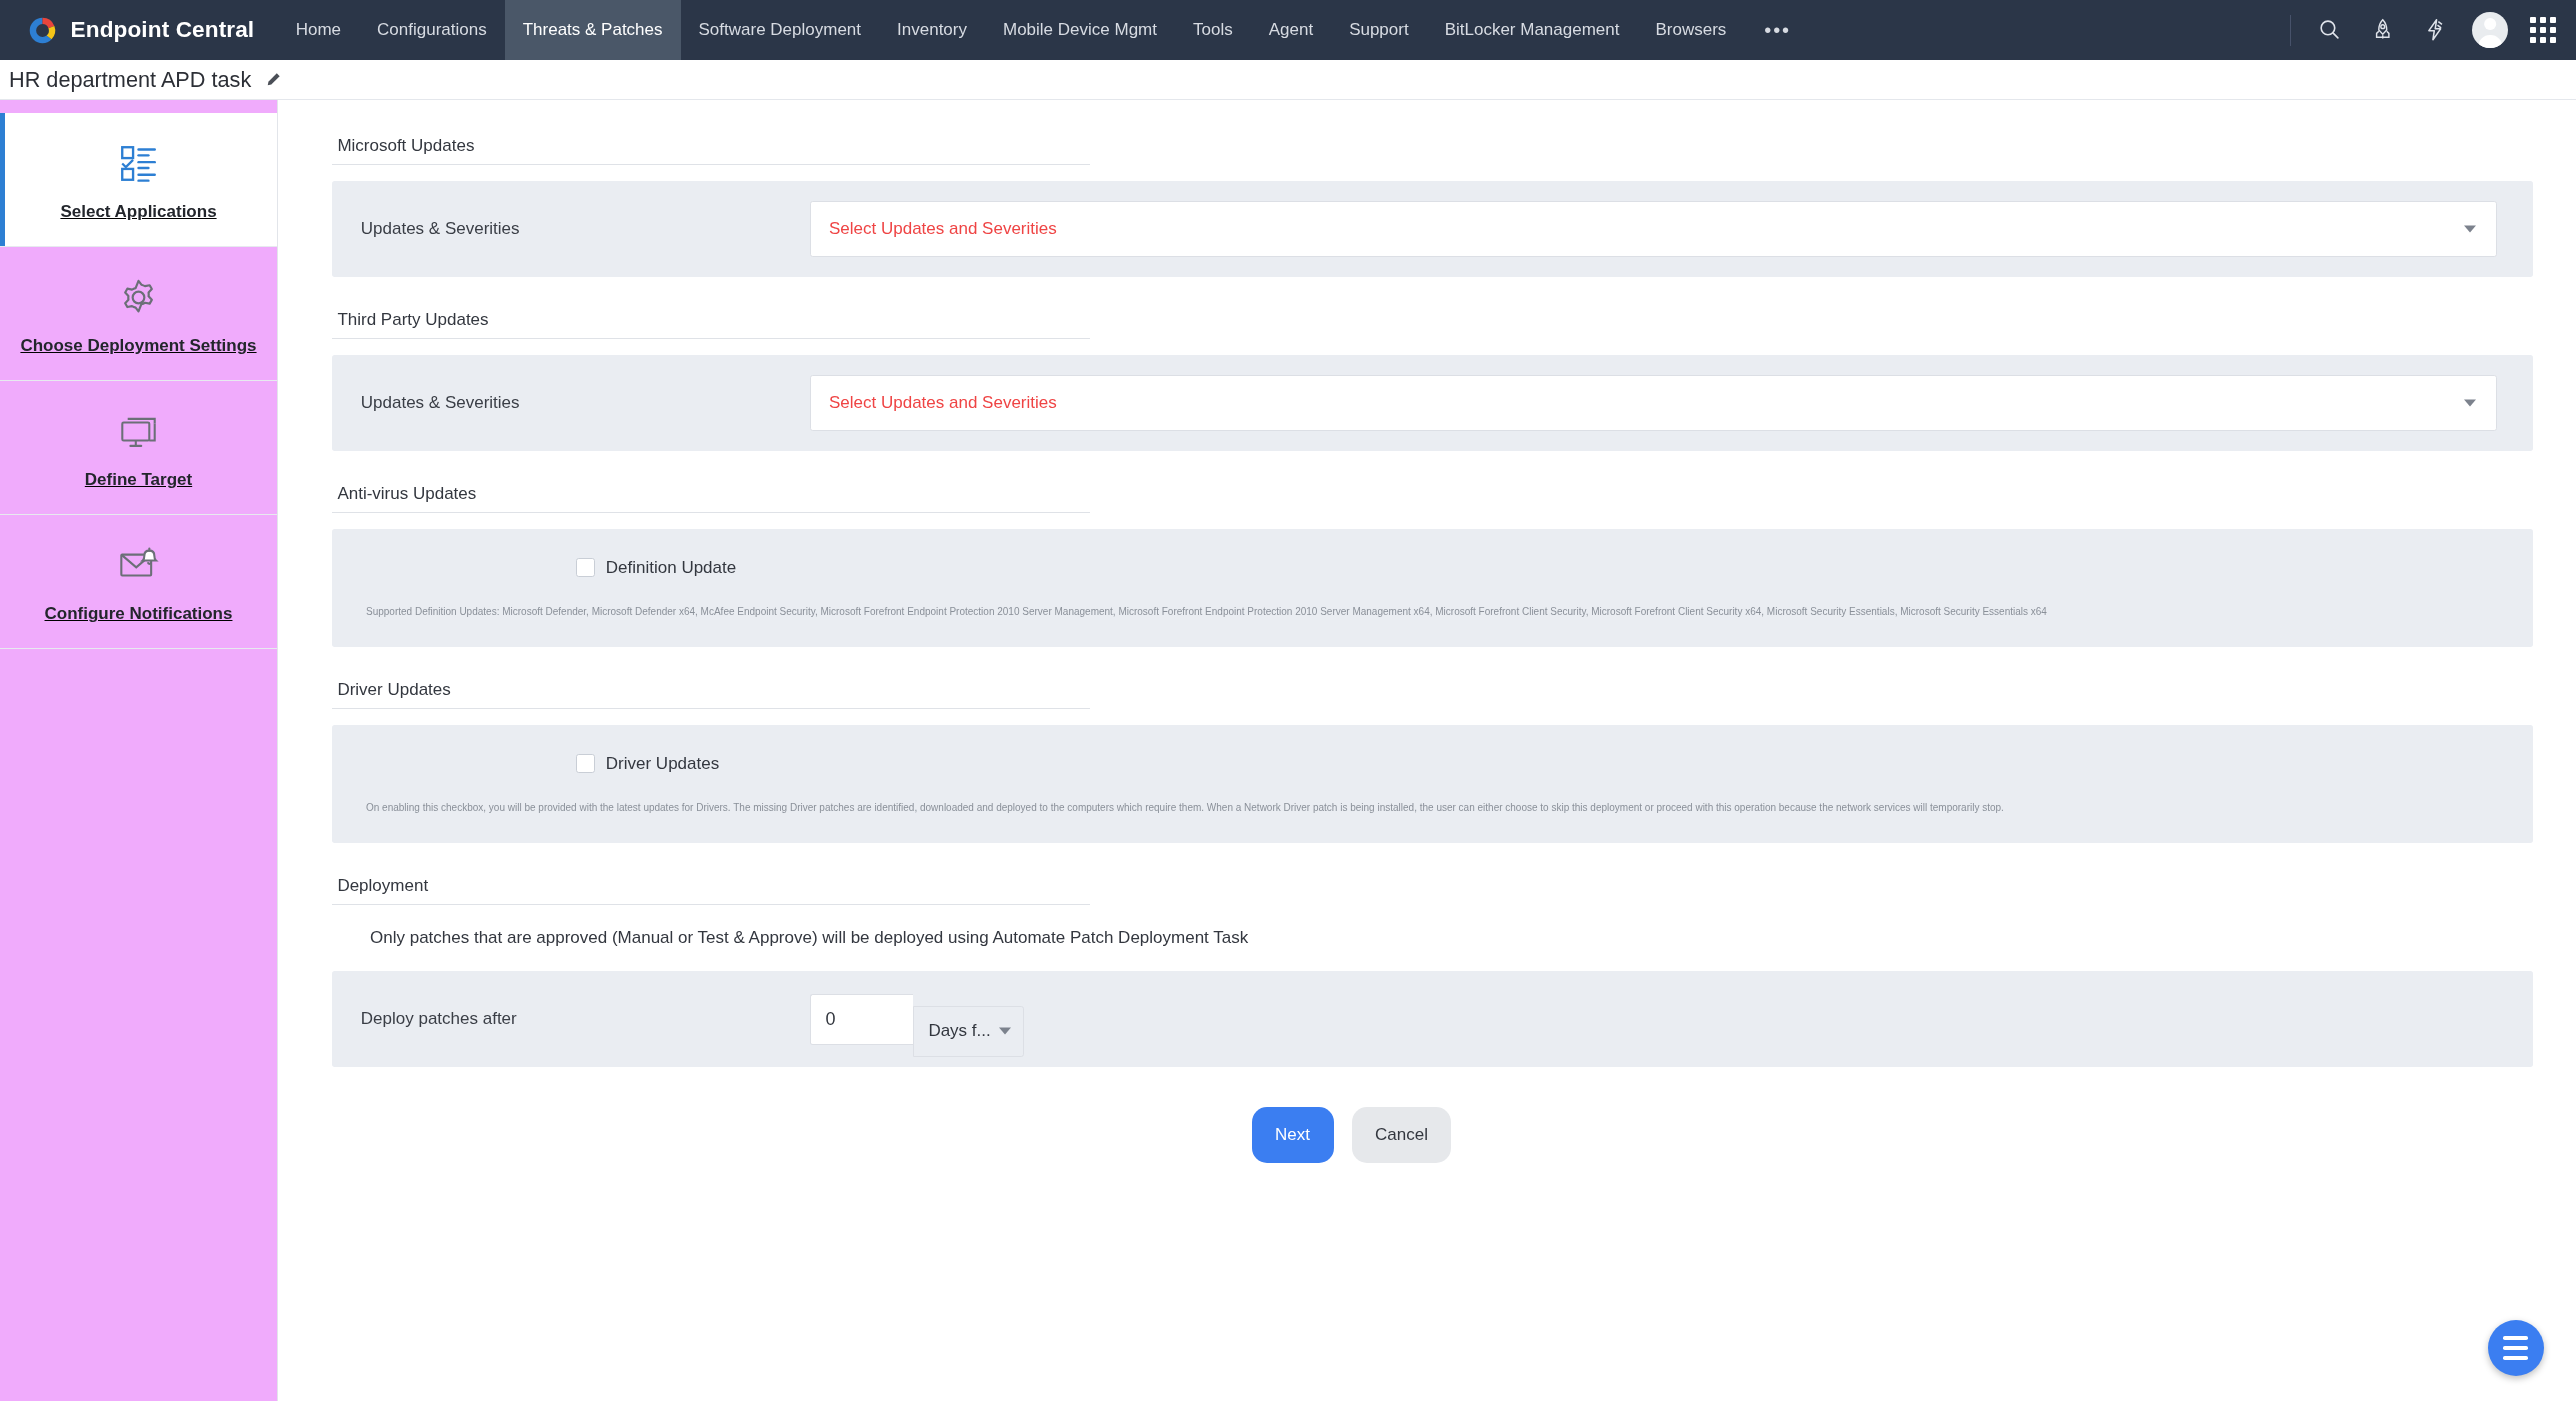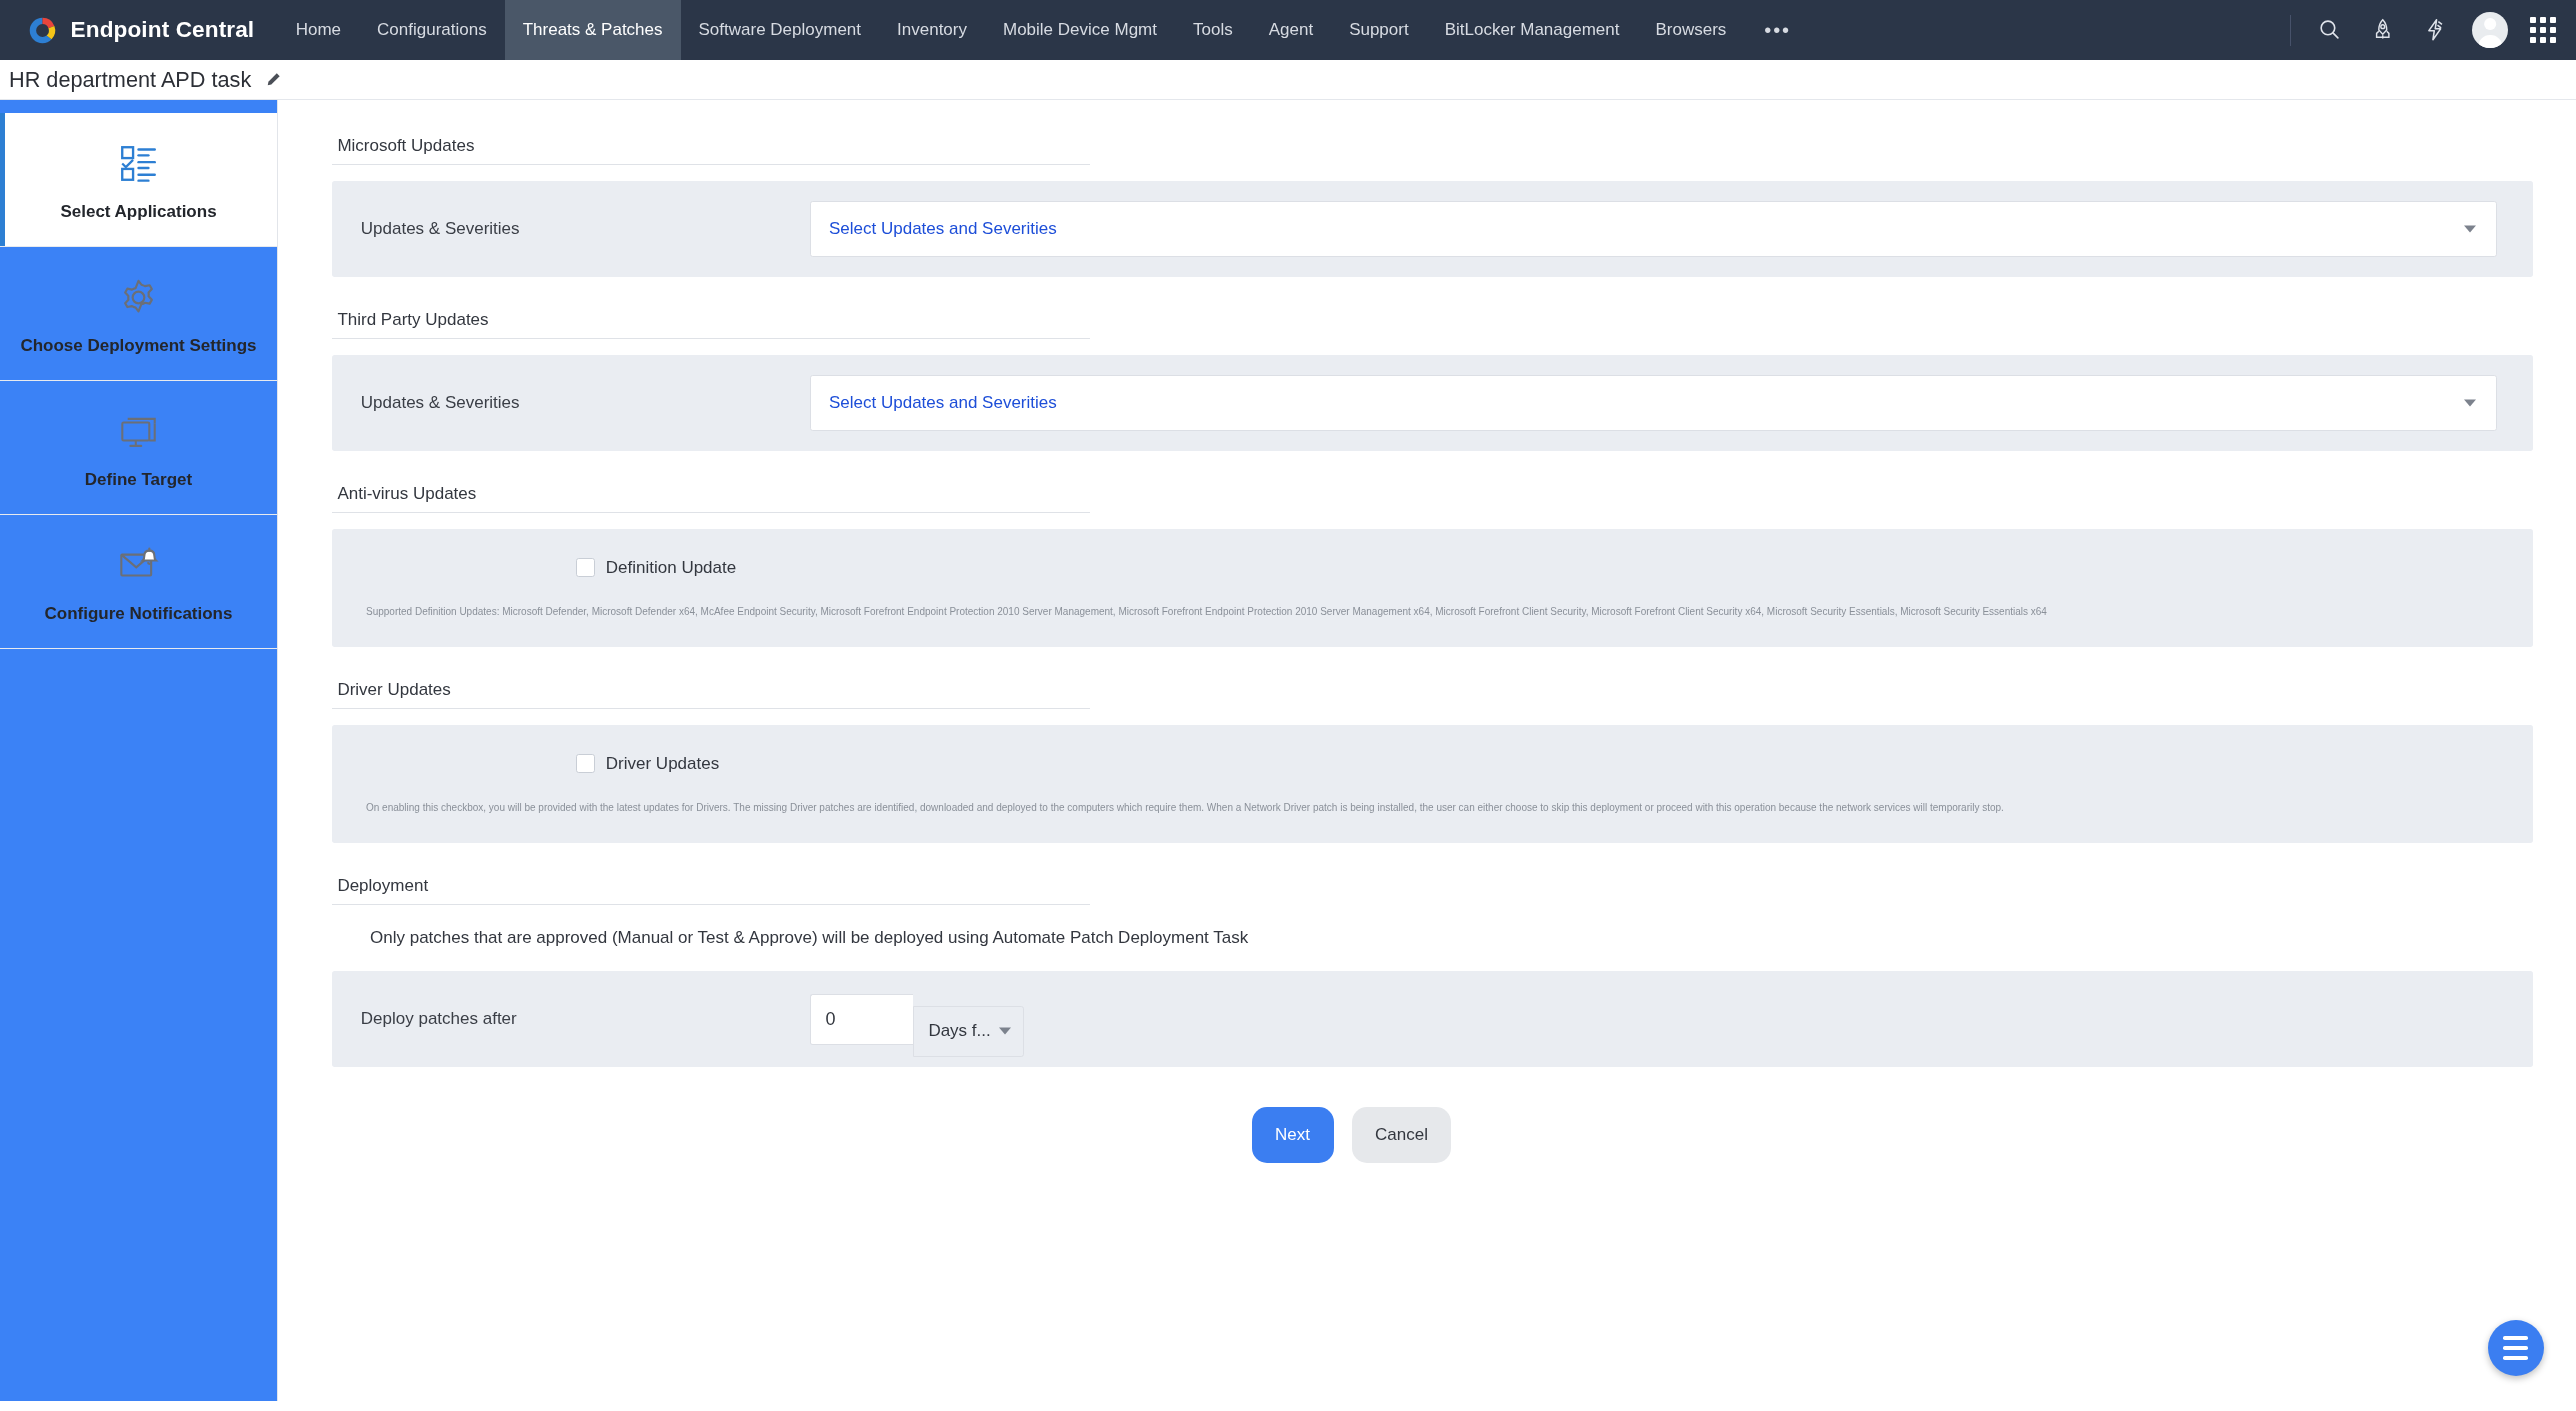--- a/index.html
+++ b/index.html
@@ -96,23 +96,24 @@
   }
   .edit-icon { margin-left: 12.6px; cursor: pointer; display: flex; align-items: center; }
 
   
   .body-wrap { display: flex; height: calc(1412px - 60px - 51px); }
 
   
   .sidebar {
     width: 278px;
     flex: 0 0 278px;
-    background: #3b82f6;
+    background: #f0abfc;
     border-right: 0.9px solid #e2e5ea;
     padding-top: 12.6px;
+    text-decoration: underline;
   }
   .step {
     position: relative;
     padding: 25px 9px 23.5px;
     text-align: center;
     cursor: pointer;
     border-bottom: 0.9px solid #e7eaef;
   }
   .step.active { background: #ffffff; }
   .step.active::before {
@@ -169,21 +170,21 @@
     height: 56px;
     background: #ffffff;
     border: 0.9px solid #dcdfe5;
     border-radius: 2.7px;
     display: flex;
     align-items: center;
     padding: 0 18px;
     position: relative;
     cursor: pointer;
   }
-  .select-placeholder { font-size: 17px; color: #1d4ed8; }
+  .select-placeholder { font-size: 17px; color: #ef4444; }
   .caret {
     position: absolute; right: 20px; top: 50%; transform: translateY(-50%);
     width: 0; height: 0;
     border-left: 6.3px solid transparent;
     border-right: 6.3px solid transparent;
     border-top: 7.2px solid #7c828d;
   }
 
   .check-row {
     display: flex;

